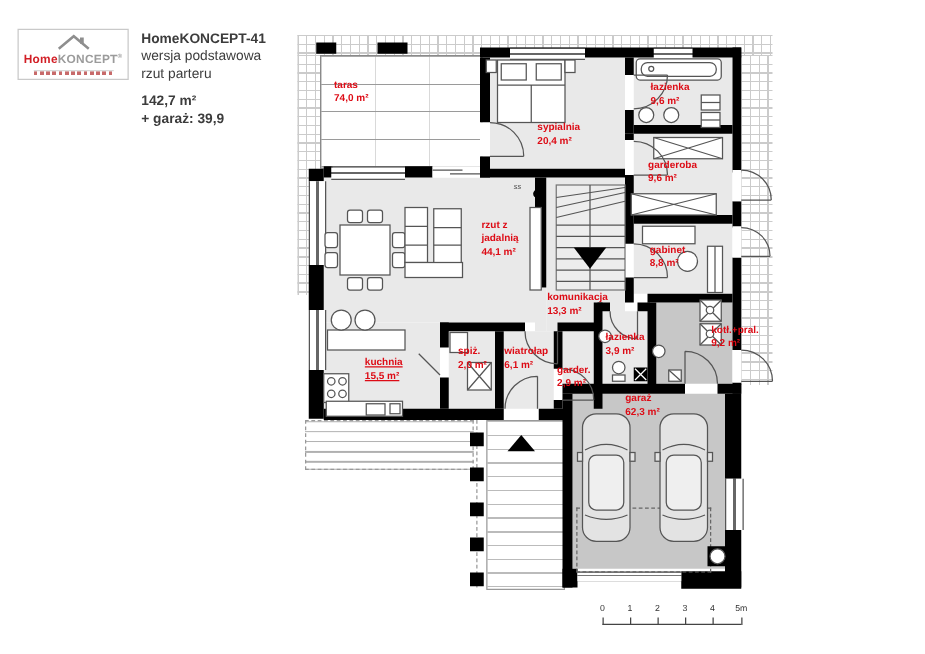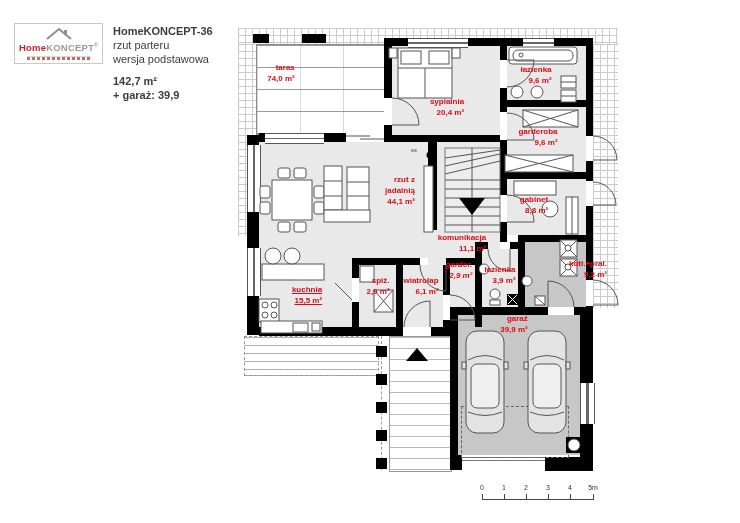--- a/index.html
+++ b/index.html
@@ -22,21 +22,21 @@
   .walkway{position:absolute;background-color:#fff;background-image:
      repeating-linear-gradient(to bottom,#bbb 0 1px,transparent 1px 11px);
      border:1px solid #999;}
   .winH{position:absolute;background:linear-gradient(to bottom,#fff 40%,#666 40%,#666 60%,#fff 60%);
      border-top:1px solid #555;border-bottom:1px solid #555;}
   .winV{position:absolute;background:linear-gradient(to right,#fff 40%,#666 40%,#666 60%,#fff 60%);
      border-left:1px solid #555;border-right:1px solid #555;}
   .opening{position:absolute;background:#fff;}
   .dashed-rect{position:absolute;border:1px dashed #666;}
   .garage-door{position:absolute;background:repeating-linear-gradient(to bottom,#777 0 1px,#fff 1px 3px,#777 3px 4px,#fff 4px 8px);}
-  .rlabel{position:absolute;transform:translateX(-50%);text-align:right;
+  .rlabel{position:absolute;transform:translateX(-50%);text-align:left;
      font-weight:bold;font-size:8px;line-height:11px;color:#dd0b15;white-space:nowrap;z-index:6;}
   .svgo{position:absolute;left:0;top:0;z-index:5;pointer-events:none;}
   .post{position:absolute;background:#000;width:11px;height:11px;}
   .tri-up{position:absolute;width:0;height:0;border-left:11px solid transparent;
      border-right:11px solid transparent;border-bottom:13px solid #000;z-index:6;}
   
   .logo-box{position:absolute;left:14px;top:23px;width:87px;height:39px;border:1px solid #c9c9c9;
      display:flex;flex-direction:column;align-items:center;justify-content:center;background:#fff;}
   .logo-line{font-size:9.5px;font-weight:bold;letter-spacing:.2px;line-height:10px;}
   .logo-home{color:#d21f26;}
@@ -62,23 +62,23 @@
   <div class="logo-box">
     <svg width="30" height="13" viewBox="0 0 30 13">
       <path d="M3,12 L15,2 L27,12" fill="none" stroke="#8e8e8e" stroke-width="2"></path>
       <rect x="20" y="3" width="3" height="5" fill="#8e8e8e"></rect>
     </svg>
     <div class="logo-line"><span class="logo-home">Home</span><span class="logo-koncept">KONCEPT</span><span class="logo-reg">®</span></div>
     <div class="logo-tagline"></div>
   </div>
 
   <div class="title-block">
-    <div class="bold">HomeKONCEPT-36</div>
+    <div class="bold">HomeKONCEPT-41</div>
+    <div>wersja podstawowa</div>
     <div>rzut parteru</div>
-    <div>wersja podstawowa</div>
     <div class="gap8"></div>
     <div class="bold">142,7 m²</div>
     <div class="bold">+ garaż: 39,9</div>
   </div>
 
   <div class="hatch" style="left:238px;top:28px;width:380px;height:16px;"></div>
   <div class="hatch" style="left:238px;top:44px;width:20px;height:192px;"></div>
   <div class="hatch" style="left:593px;top:44px;width:25px;height:264px;"></div>
 
   <div class="floor" style="left:392px;top:46px;width:108px;height:89px;"></div>
@@ -319,49 +319,49 @@
     <span style="display:block">gabinet</span>
     <span style="display:block">8,8 m²</span>
   </div>
   <div class="rlabel" style="left:400px;top:174px;">
     <span style="display:block">rzut z</span>
     <span style="display:block">jadalnią</span>
     <span style="display:block">44,1 m²</span>
   </div>
   <div class="rlabel" style="left:462px;top:232px;">
     <span style="display:block">komunikacja</span>
-    <span style="display:block">11,1 m²</span>
+    <span style="display:block">13,3 m²</span>
   </div>
   <div class="rlabel" style="left:307px;top:284px;text-decoration:underline;">
     <span style="display:block">kuchnia</span>
     <span style="display:block">15,5 m²</span>
   </div>
   <div class="rlabel" style="left:378px;top:275px;">
     <span style="display:block">spiż.</span>
     <span style="display:block">2,0 m²</span>
   </div>
   <div class="rlabel" style="left:421px;top:275px;">
     <span style="display:block">wiatrołap</span>
     <span style="display:block">6,1 m²</span>
   </div>
-  <div class="rlabel" style="left:459px;top:259px;font-style:italic;">
+  <div class="rlabel" style="left:459px;top:290px;">
     <span style="display:block">garder.</span>
     <span style="display:block">2,9 m²</span>
   </div>
   <div class="rlabel" style="left:500px;top:264px;">
     <span style="display:block">łazienka</span>
     <span style="display:block">3,9 m²</span>
   </div>
   <div class="rlabel" style="left:551px;top:258px;margin-left:37px;">
     <span style="display:block">kotł.+pral.</span>
     <span style="display:block">9,2 m²</span>
   </div>
   <div class="rlabel" style="left:514px;top:313px;">
     <span style="display:block">garaż</span>
-    <span style="display:block">39,9 m²</span>
+    <span style="display:block">62,3 m²</span>
   </div>
 
   <div class="ss-note">ss</div>
 
   <div class="scalebar">
     <span class="lbl" style="left:2px;">0</span>
     <span class="lbl" style="left:24px;">1</span>
     <span class="lbl" style="left:46px;">2</span>
     <span class="lbl" style="left:68px;">3</span>
     <span class="lbl" style="left:90px;">4</span>

